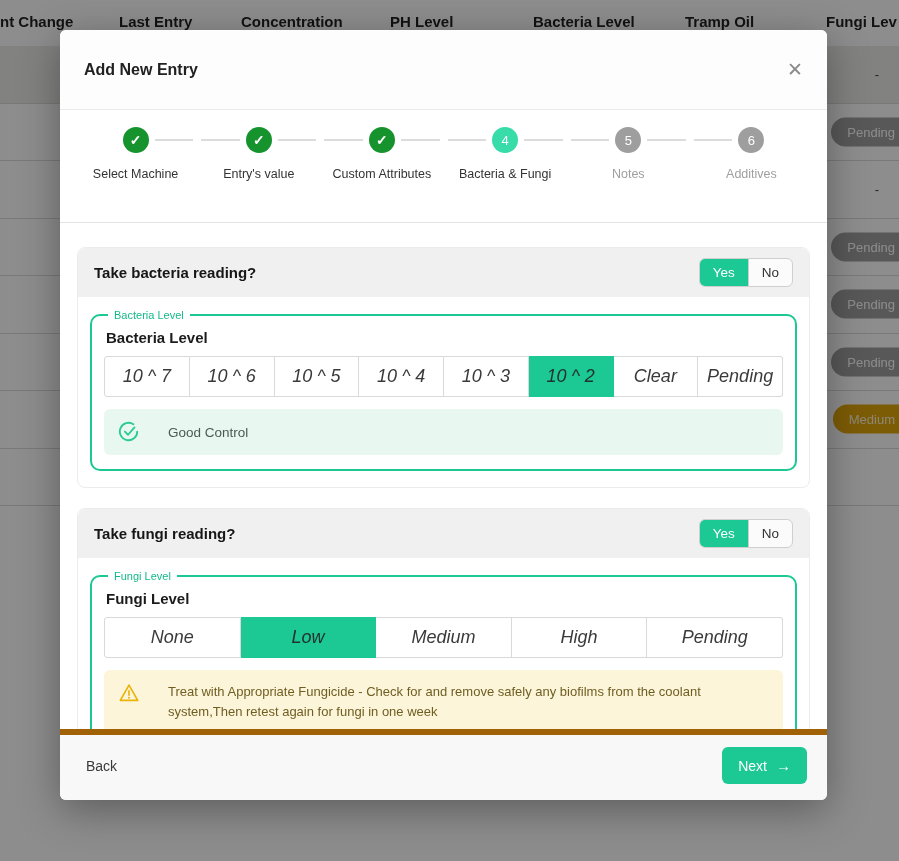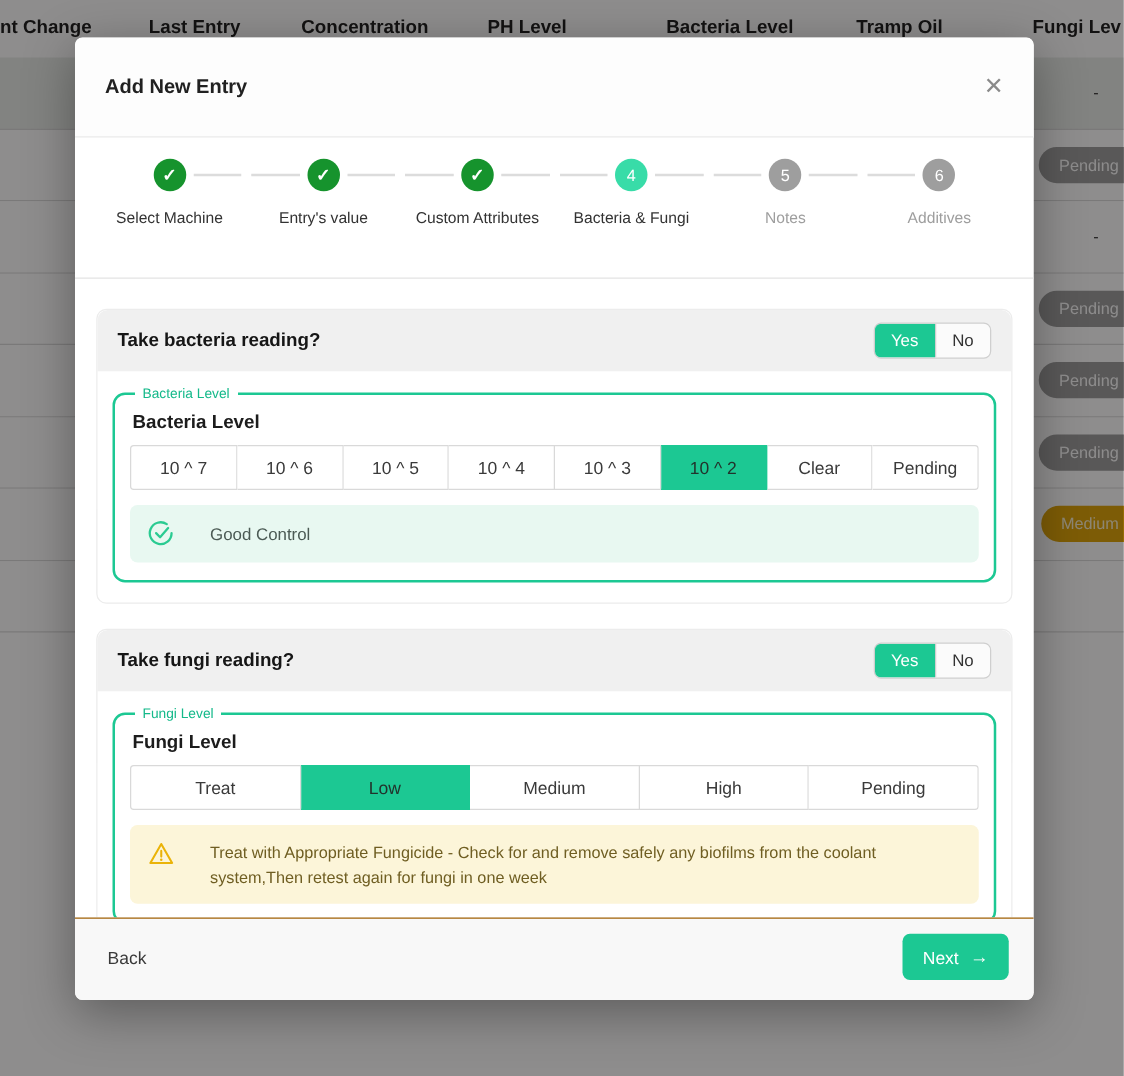--- a/index.html
+++ b/index.html
@@ -54,34 +54,34 @@
   .question { font-size:15px; font-weight:bold; color:#161616;text-align:center; }
   .toggle { display:flex; border:1px solid #cfcfcf; border-radius:6px; overflow:hidden; background:#fbfbfb; }
   .toggle-btn { font-size:13.5px; padding:6px 13px; border:none; background:transparent; color:#333; cursor:pointer; }
   .toggle-btn.on { background:var(--accent); color:#fff; }
   .toggle-btn.off { border-left:1px solid #cfcfcf; }
 
   fieldset.level-set { margin:12px 12px 16px; border:2px solid var(--accent); border-radius:10px; padding:2px 12px 14px; }
   fieldset.level-set legend { font-size:11px; color:#14b98a; padding:0 6px; margin-left:4px; }
   .level-heading { font-size:15px; font-weight:bold; color:#1c1c1c; margin:6px 2px 10px; }
   .option-row { display:flex; }
-  .option-btn { flex:1 1 0; padding:9px 0; font-size:14px; color:#3a3a3a; background:#fff;
+  .option-btn { flex:1 1 0; padding:9px 0; font-size:18px; color:#3a3a3a; background:#fff;
     border:1px solid #d9d9d9; border-left-width:0; text-align:center; cursor:pointer;
-    font-family:"Liberation Sans", sans-serif; }
+    font-family:"Liberation Sans", sans-serif;font-style:italic; }
   .option-btn:first-child { border-left-width:1px; border-radius:3px 0 0 3px; }
   .option-btn:last-child { border-radius:0 3px 3px 0; }
   .option-btn.selected { background:var(--accent); border-color:var(--accent); color:#22332c; }
 
   .alert { margin-top:12px; border-radius:6px; padding:12px 14px; display:flex; gap:28px; align-items:flex-start; }
   .alert.success { background:#e8f8f1; color:#4b5a54; font-size:13.5px; align-items:center; }
   .alert.warning { background:#fcf5d9; color:#6f5e22; font-size:13px; line-height:1.5; }
   .alert svg { flex:0 0 auto; }
 
   
-  .modal-footer { flex:0 0 auto; background:#f8f8f8; border-top:1px solid #a16207;
+  .modal-footer { flex:0 0 auto; background:#f8f8f8; border-top:6px solid #a16207;
     padding:12px 20px 16px; display:flex; align-items:center; justify-content:space-between;gap:16px; }
   .back-btn { border:none; background:none; font-size:14px; color:#3a3a3a; cursor:pointer; padding:8px 6px; }
   .next-btn { border:none; background:var(--accent); color:#fff; font-size:14px; border-radius:6px;
     padding:10px 16px; cursor:pointer; display:flex; align-items:center; gap:9px;
     font-family:"Liberation Sans", sans-serif; }
   .next-arrow { font-size:15px; }
 </style>
 </head>
 <body>
 
@@ -194,21 +194,21 @@
         <div class="question">Take fungi reading?</div>
         <div class="toggle">
           <button class="toggle-btn on">Yes</button>
           <button class="toggle-btn off">No</button>
         </div>
       </div>
       <fieldset class="level-set">
         <legend>Fungi Level</legend>
         <div class="level-heading">Fungi Level</div>
         <div class="option-row" id="fungi-options">
-            <button class="option-btn">Treat</button>
+            <button class="option-btn">None</button>
             <button class="option-btn selected">Low</button>
             <button class="option-btn">Medium</button>
             <button class="option-btn">High</button>
             <button class="option-btn">Pending</button>
           </div>
         <div class="alert warning">
           <svg width="22" height="22" viewBox="0 0 24 24" fill="none">
             <path d="M12 3.5 L21.5 20 L2.5 20 Z" stroke="#eab308" stroke-width="1.8" stroke-linejoin="round" fill="none"></path>
             <line x1="12" y1="9.5" x2="12" y2="14.5" stroke="#eab308" stroke-width="1.8" stroke-linecap="round"></line>
             <circle cx="12" cy="17.3" r="1.1" fill="#eab308"></circle>

